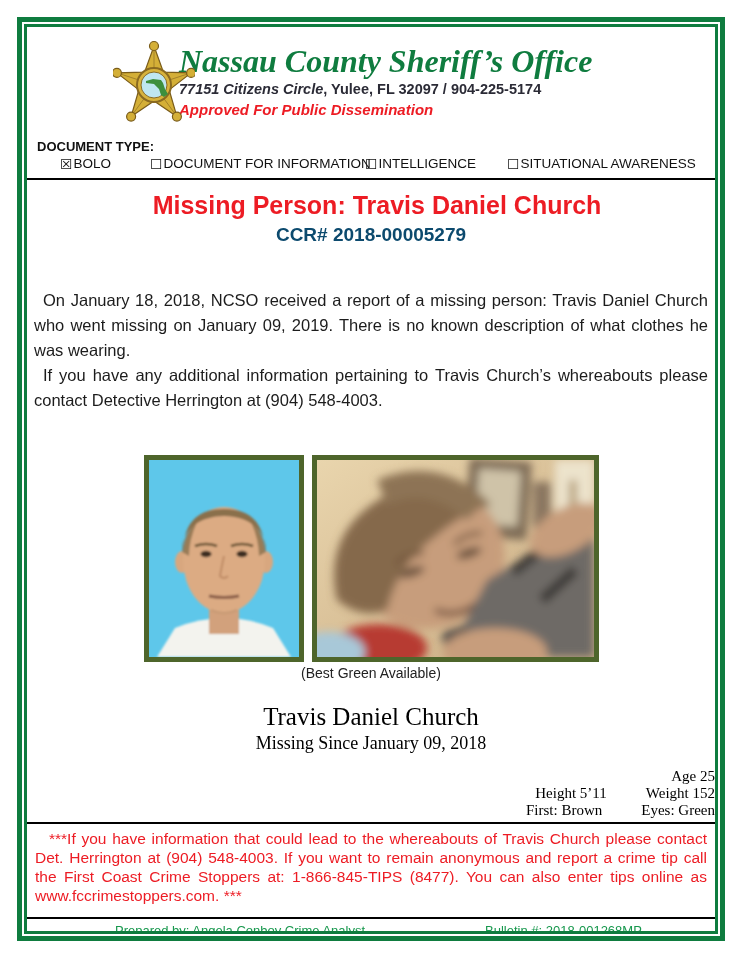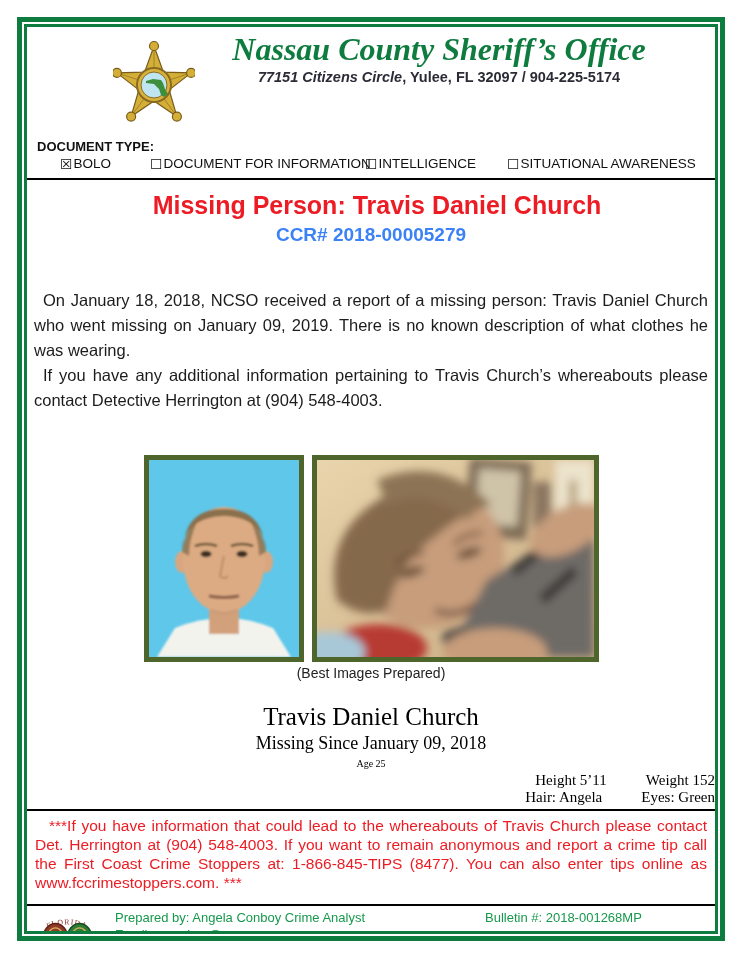--- a/index.html
+++ b/index.html
@@ -12,50 +12,50 @@
     position:absolute;left:17px;top:17px;width:708px;height:924px;
     border:5px solid #0f7c3f;padding:2px;box-sizing:border-box;background:#fff;
   }
   .page-inner{
     width:100%;height:100%;box-sizing:border-box;border:3px solid #0f7c3f;
     position:relative;overflow:hidden;
   }
   
   .header{position:relative;height:112px;}
   .star-badge{position:absolute;left:86px;top:12px;width:82px;height:98px;}
-  .header-text{margin-left:152px;width:520px;text-align:center;padding-top:4px;}
+  .header-text{margin-left:152px;width:520px;text-align:left;padding-top:16px;}
   .agency{font-family:"Liberation Serif",serif;font-style:italic;font-weight:bold;
     font-size:32px;line-height:36px;color:#0f7c3f;}
   .address{font-size:14.5px;font-weight:bold;color:#2b2b36;margin-top:2px;}
   .address .it{font-style:italic;}
   .approval{font-size:15px;font-weight:bold;font-style:italic;color:#ed1c24;margin-top:4px;}
   
   .doctype-label{margin-left:10px;font-size:13px;font-weight:bold;color:#111;}
   .doctype-options{position:relative;height:19px;margin-top:2px;font-size:13.5px;color:#111;}
   .doctype-options .opt{position:absolute;top:0;white-space:nowrap;display:flex;align-items:center;}
   .cbx{font-family:"DejaVu Sans",sans-serif;font-size:14px;line-height:14px;margin-right:1px;}
   .opt-0{left:33px;} .opt-1{left:123px;} .opt-2{left:338px;} .opt-3{left:480px;}
   .rule{border:none;border-top:2px solid #000;margin:3px 0 0 0;}
   
   .main-title{margin-top:11px;text-align:center;font-size:25px;font-weight:bold;color:#ed1c24;padding-left:12px;}
-  .ccr{margin-top:4px;text-align:center;font-size:19px;font-weight:bold;color:#3b82f6;}
+  .ccr{margin-top:4px;text-align:center;font-size:19px;font-weight:bold;color:#0c4a6e;}
   
   .body-text{margin:42px 7px 0 7px;font-size:16.5px;line-height:25px;text-align:justify;color:#1c1c1c;}
   .body-text p{margin:0;text-indent:9px;}
   
   .photos{margin-top:42px;display:flex;justify-content:center;align-items:flex-start;gap:8px;}
   .photo-frame{border:5px solid #4e652b;font-size:0;background:#ddd;}
   .photo1{width:150px;height:197px;}
   .photo2{width:277px;height:197px;}
   .caption{margin-top:3px;text-align:center;font-size:14px;color:#222;}
   
   .subject{margin-top:22px;text-align:center;font-family:"Liberation Serif",serif;color:#000;}
   .subj-name{font-size:25px;line-height:28px;}
   .subj-since{font-size:18px;line-height:21px;margin-top:2px;}
-  .subj-age{font-size:10px;line-height:17px;margin-top:1px;}
+  .subj-age{font-size:15px;line-height:17px;margin-top:14px;text-align:right;}
   .subj-row{display:flex;justify-content:flex-end;gap:39px;font-size:15px;line-height:17px;}
   
   .alert{margin:5px 8px 0 8px;font-size:15.5px;line-height:19px;color:#ed1c24;text-align:justify;text-indent:14px;}
   .rule-2{border:none;border-top:2px solid #000;margin:12px 0 0 0;}
   
   .footer{display:flex;margin-top:4px;color:#17984d;font-size:13px;line-height:16.5px;align-items:flex-start;}
   .accreditation{width:72px;height:56px;margin-left:4px;flex:none;}
   .footer-left{margin-left:12px;flex:1;}
   .footer-right{width:230px;flex:none;}
 </style>
@@ -80,20 +80,21 @@
           <circle cx="18.1" cy="77.6" r="4.5" fill="#d4af37"></circle>
           <circle cx="3.9" cy="33.9" r="4.5" fill="#d4af37"></circle>
         </g>
         <circle cx="41" cy="46" r="17" fill="#d8b33c" stroke="#8a6a20" stroke-width="2"></circle>
         <circle cx="41" cy="46" r="13" fill="#bfe6f0" stroke="#8a6a20" stroke-width="1"></circle>
         <path d="M33,42 l7,-2 l8,1 l2,3 l2,6 l3,5 l-4,3 l-3,-2 l-2,-6 l-5,-5 l-8,-1 z" fill="#3d8f3d"></path>
       </svg>
       <div class="header-text">
         <div class="agency">Nassau County Sheriff’s Office</div>
         <div class="address"><span class="it">77151 Citizens Circle</span><span>, Yulee, FL 32097 / 904-225-5174</span></div>
+        <div class="approval">Approved For Public Dissemination</div>
       </div>
     </div>
 
     <div class="doctype">
       <div class="doctype-label">DOCUMENT TYPE:</div>
       <div class="doctype-options">
         <span class="opt opt-0">
             <span class="cbx">☒</span>
             <span>BOLO</span>
           </span>
@@ -182,32 +183,32 @@
             <ellipse cx="250" cy="70" rx="40" ry="22" fill="#c79d7b" transform="rotate(-28 250 70)"></ellipse>
             <ellipse cx="62" cy="188" rx="48" ry="24" fill="#b73b33"></ellipse>
             <ellipse cx="12" cy="192" rx="36" ry="20" fill="#a8c8d8"></ellipse>
             <rect x="128" y="168" width="28" height="34" rx="6" fill="#4a4a4a" transform="rotate(-18 142 185)"></rect>
             <ellipse cx="178" cy="192" rx="52" ry="24" fill="#c79d7b"></ellipse>
             <path d="M150,185 Q160,172 168,184 M168,182 Q178,170 186,182 M186,181 Q196,170 204,182" stroke="#b3886а" stroke-width="3" fill="none"></path>
           </g>
         </svg>
       </div>
     </div>
-    <div class="caption">(Best Images Prepared)</div>
+    <div class="caption">(Best Green Available)</div>
 
     <div class="subject">
       <div class="subj-name">Travis Daniel Church</div>
       <div class="subj-since">Missing Since January 09, 2018</div>
       <div class="subj-age">Age 25</div>
       <div class="subj-row">
         <span>Height 5’11</span>
         <span>Weight 152</span>
       </div>
       <div class="subj-row">
-        <span>Hair: Angela</span>
+        <span>First: Brown</span>
         <span>Eyes: Green</span>
       </div>
     </div>
 
     <hr class="rule">
 
     <div class="alert">***If you have information that could lead to the whereabouts of Travis Church please contact Det. Herrington at (904) 548-4003. If you want to remain anonymous and report a crime tip call the First Coast Crime Stoppers at: 1-866-845-TIPS (8477). You can also enter tips online as www.fccrimestoppers.com.  ***</div>
 
     <hr class="rule-2">
 

